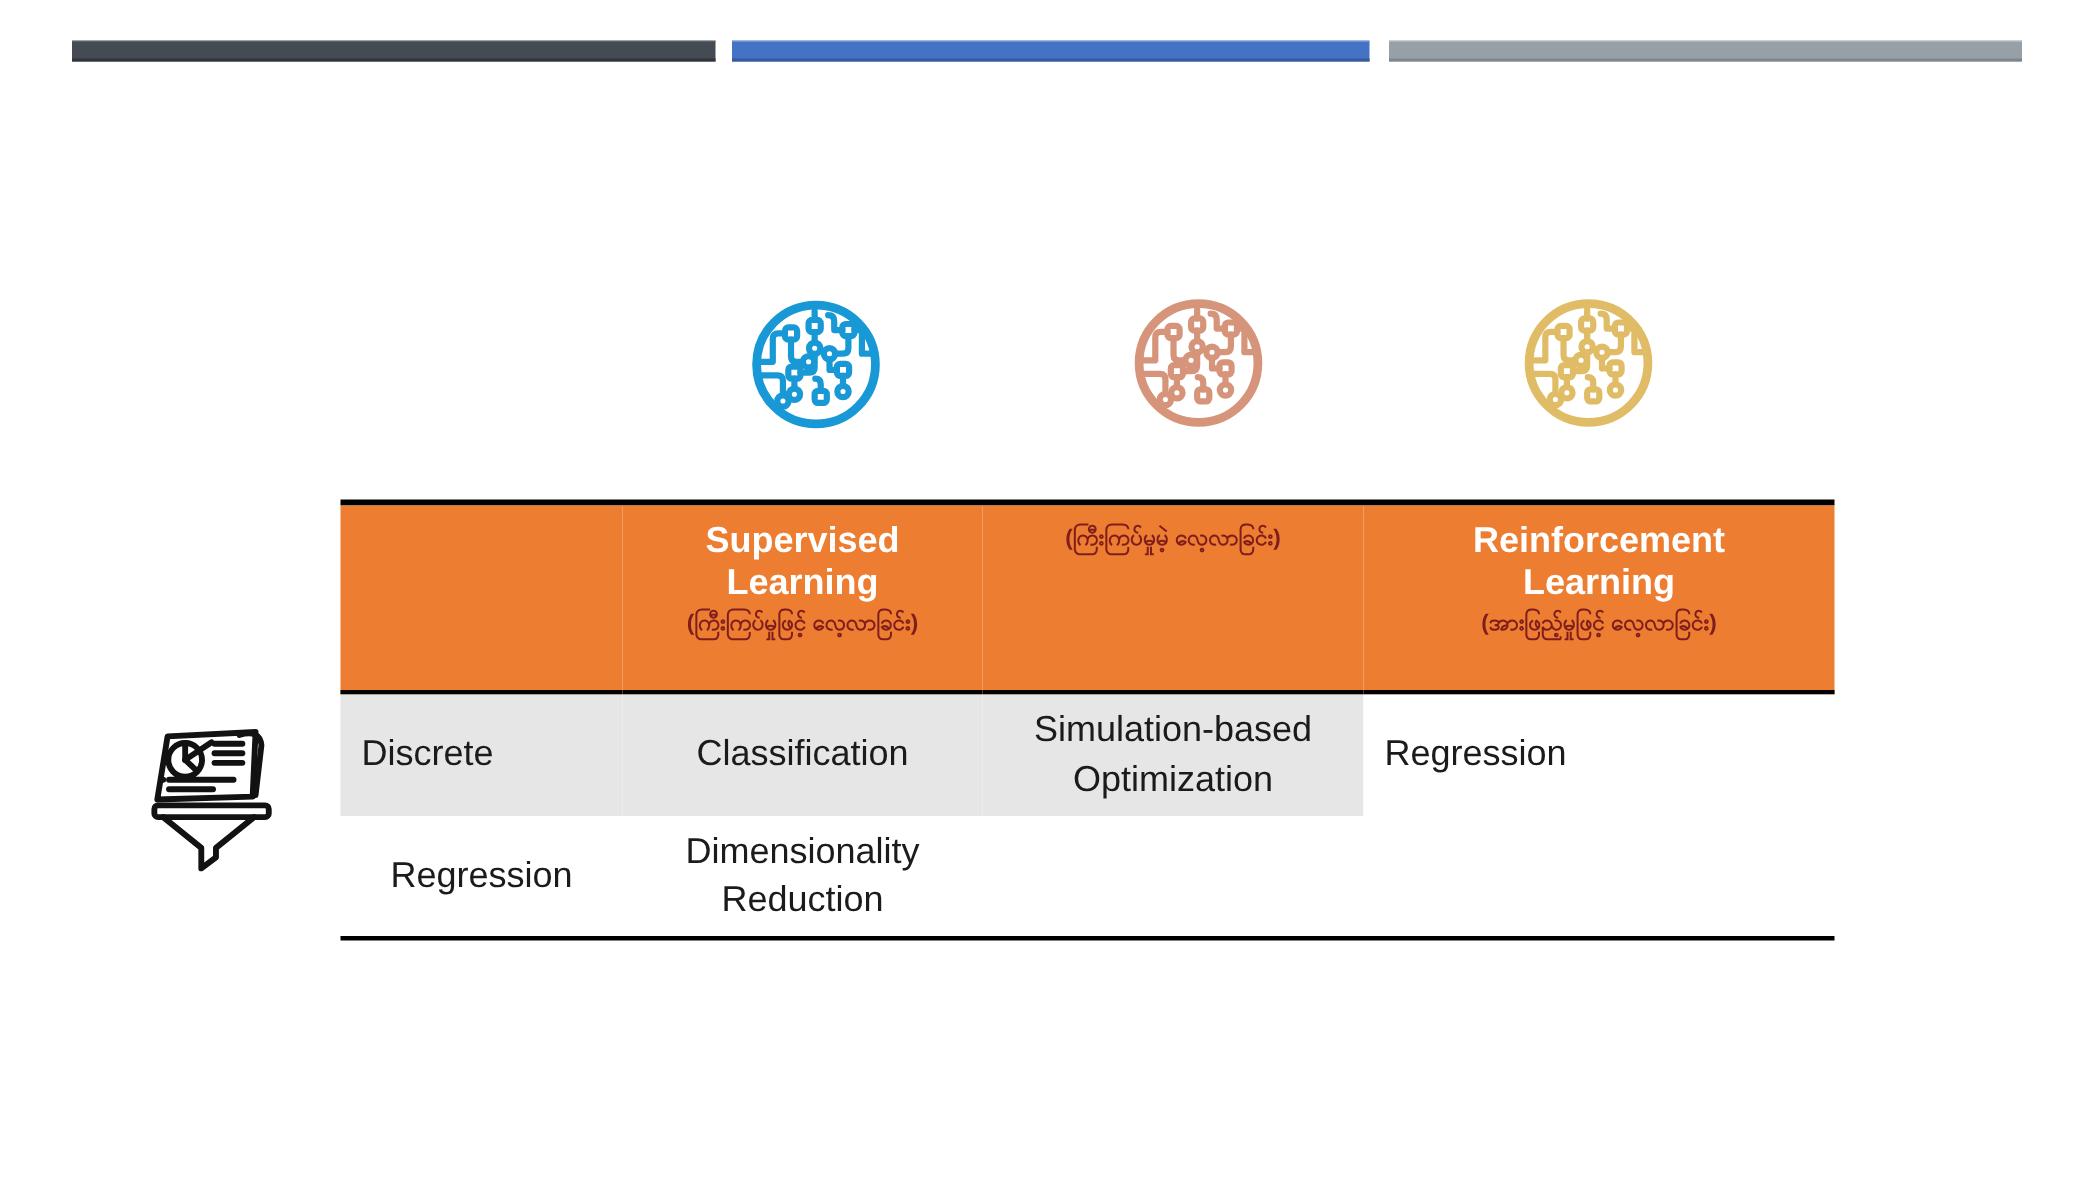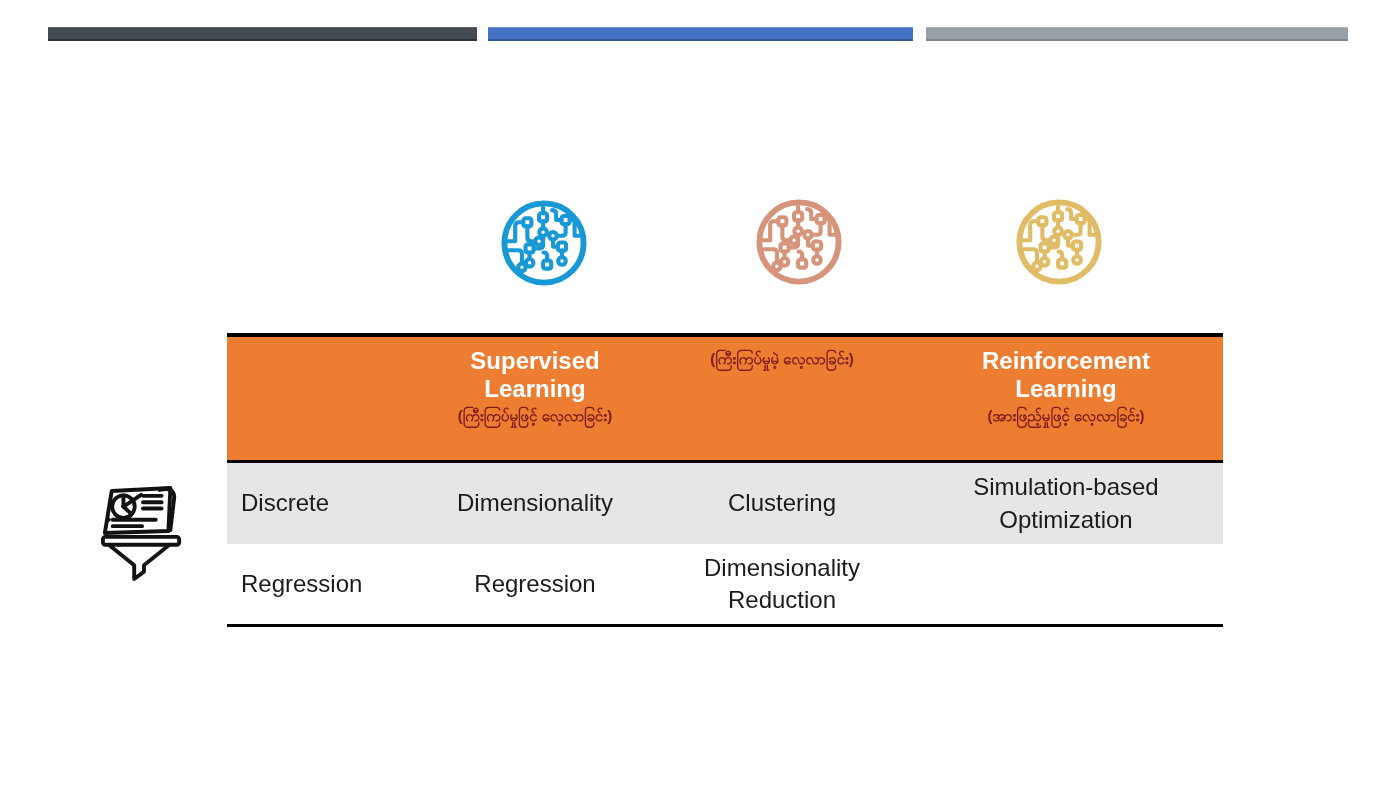--- a/index.html
+++ b/index.html
@@ -147,22 +147,21 @@
     </div>
     <div class="th">
       <div class="hdr-sub">(ကြီးကြပ်မှုမဲ့ လေ့လာခြင်း)</div>
     </div>
     <div class="th">
       <div class="hdr-title">Reinforcement Learning</div>
       <div class="hdr-sub">(အားဖြည့်မှုဖြင့် လေ့လာခြင်း)</div>
     </div>
 
     <div class="td label row-a">Discrete</div>
-    <div class="td row-a">Dimensionality</div>
-    <div class="td row-a">Clustering</div>
+    <div class="td row-a">Classification</div>
     <div class="td row-a">Simulation-based Optimization</div>
 
     <div class="td label row-b">Regression</div>
     <div class="td row-b">Regression</div>
     <div class="td row-b">Dimensionality Reduction</div>
   </div>
 
 </div>
 
 </body></html>

